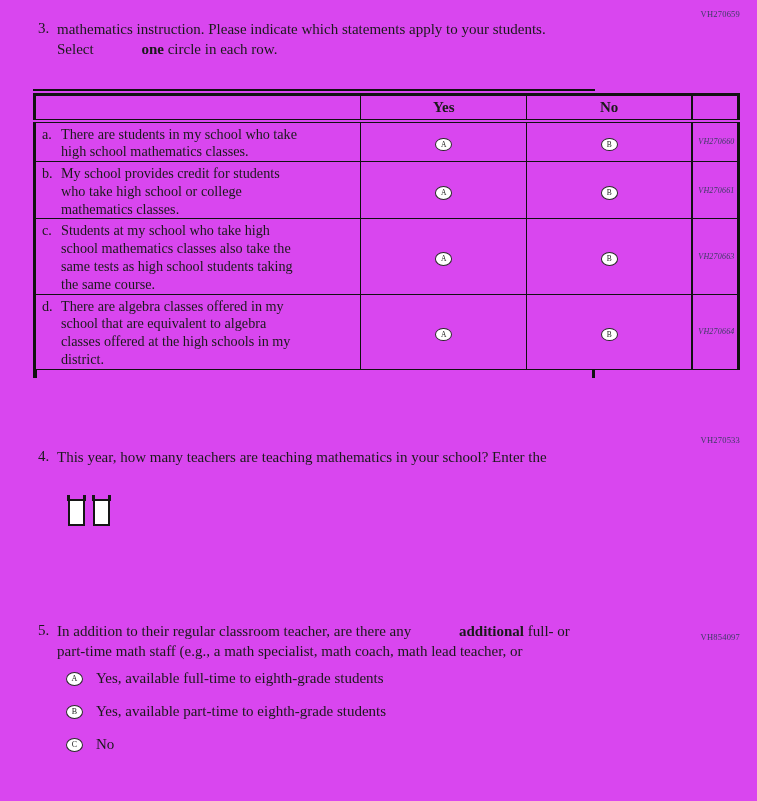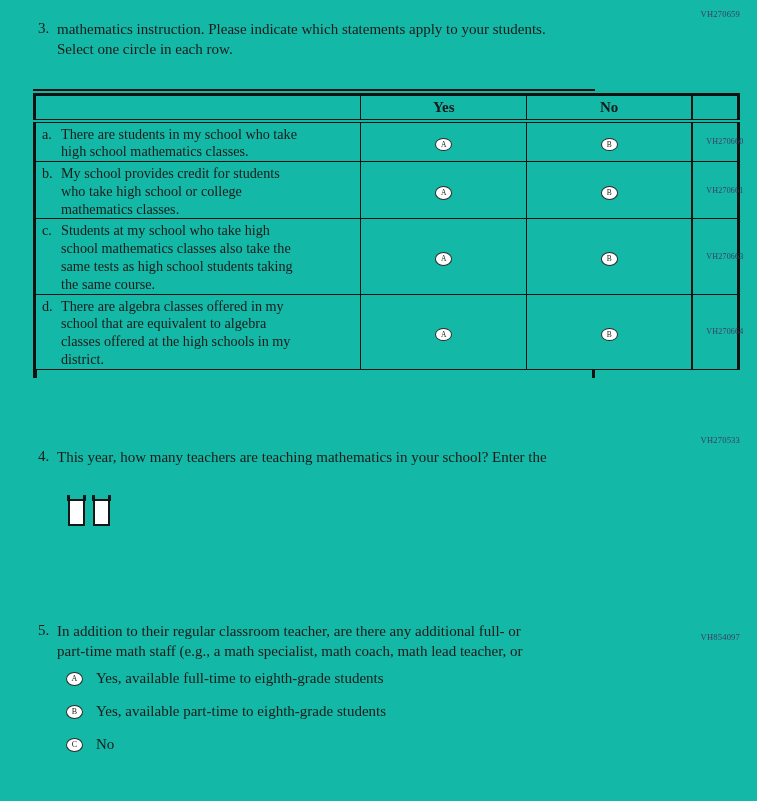--- a/index.html
+++ b/index.html
@@ -1,47 +1,47 @@
 <!DOCTYPE html>
 <html><head>
 <meta charset="utf-8">
 <style>
   * { margin:0; padding:0; box-sizing:content-box; }
   html,body { background:#ffffff; }
   .page {
-    position:relative; width:757px; height:801px; background:#14b8a6;
+    position:relative; width:757px; height:801px; background:#d946ef;
     font-family:"Liberation Serif","DejaVu Serif",serif; color:#1a1a1a;
     overflow:hidden;
   }
   .vh-code {
     position:absolute; right:17px; font-size:8.5px; letter-spacing:0.2px;
     color:#3b3b63; font-family:"Liberation Serif",serif;
   }
   .q-block { position:absolute; left:38px; display:flex; }
   .q-num { width:19px; flex:none; font-size:15px; }
   .q-text { font-size:15px; line-height:19.5px; }
-  .q-text .bold { font-weight:normal; }
+  .q-text .bold { font-weight:bold;margin-left:44px; }
 
   
   .tbl-wrap { position:absolute; left:33px; top:89px; width:562px; }
   .tbl-topline { height:1.5px; background:#111; margin-bottom:2px; }
   table.q3 {
     border-collapse:collapse; table-layout:fixed; width:704px;
     border-top:3.5px solid #111; border-left:3.5px solid #111;
     border-right:3px solid #111; border-bottom:1.5px solid #111;
   }
   table.q3 th, table.q3 td { border:1.5px solid #111; }
   table.q3 th { font-size:15px; font-weight:bold; height:23px; vertical-align:middle; text-align:center; }
   td.stmt { vertical-align:top; padding:3px 4px 0 6px; font-size:14.2px; line-height:17.8px; }
   .stmt-flex { display:flex; }
   .stmt-letter { width:19px; flex:none; }
   td.opt { text-align:center; vertical-align:middle; }
   td.codecell {
     border-left:2.5px solid #111 !important; vertical-align:middle;
-    font-size:8px; color:#3b3b63; padding-left:13px; letter-spacing:0.2px;
+    font-size:8px; color:#3b3b63; padding-left:5px; letter-spacing:0.2px;font-style:italic;
   }
   .corner-ext { position:absolute; width:3.5px; height:8px; background:#111; bottom:-8px; }
   .corner-ext.left { left:0; }
   .corner-ext.right { right:0; width:3px; }
 
   .oval {
     display:inline-flex; align-items:center; justify-content:center;
     width:15px; height:11.5px; border:1.2px solid #2a2a2a; border-radius:50%;
     font-size:7.5px; line-height:1; color:#1a1a1a; background:#fff;
   }

